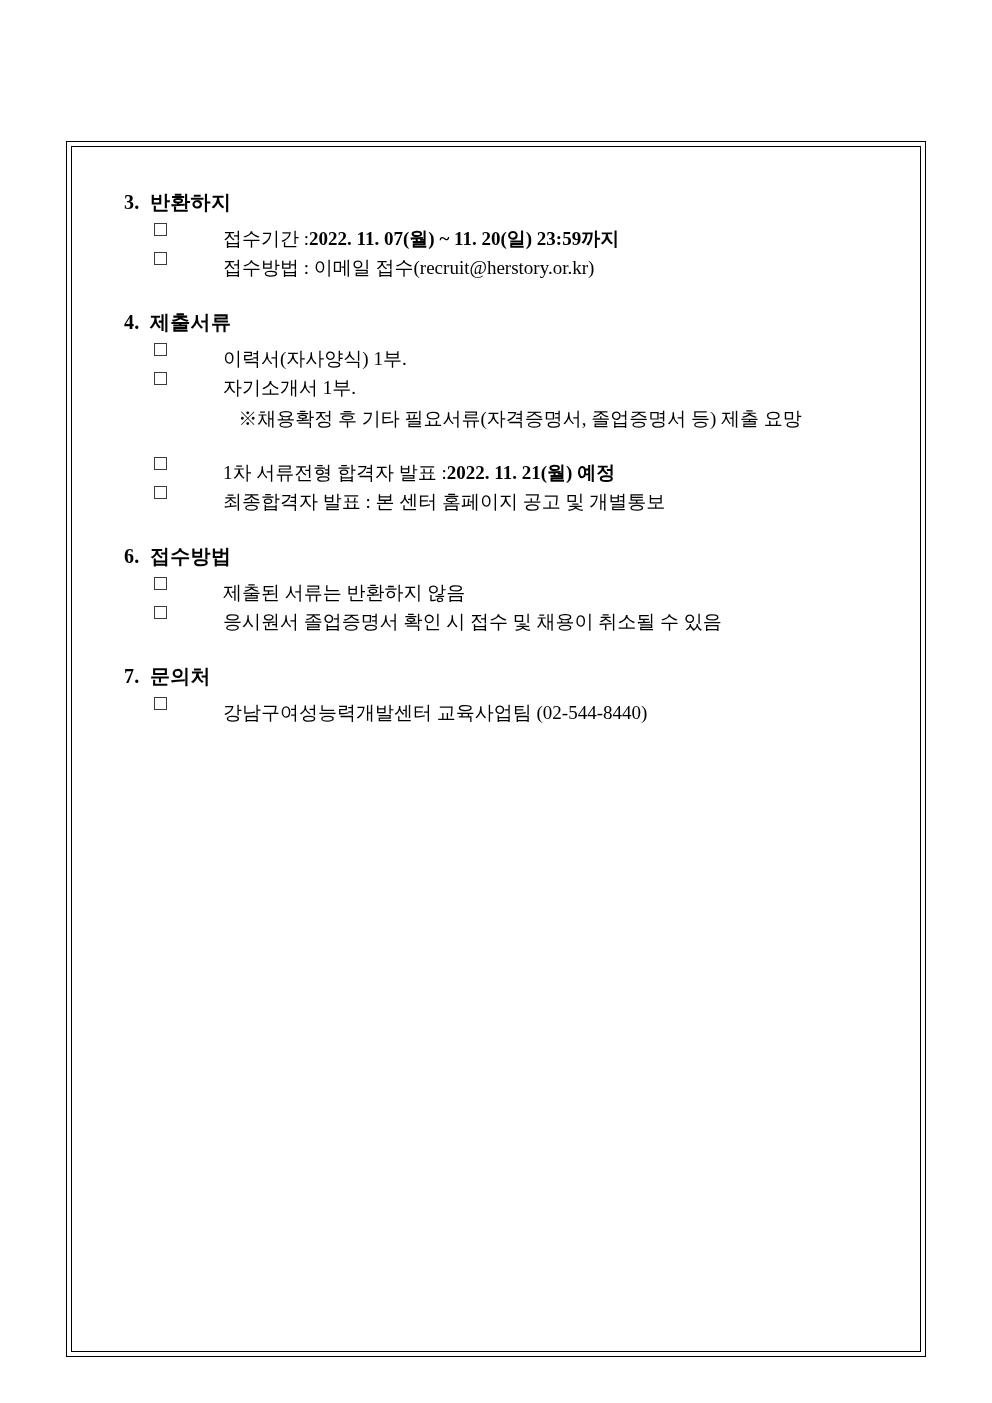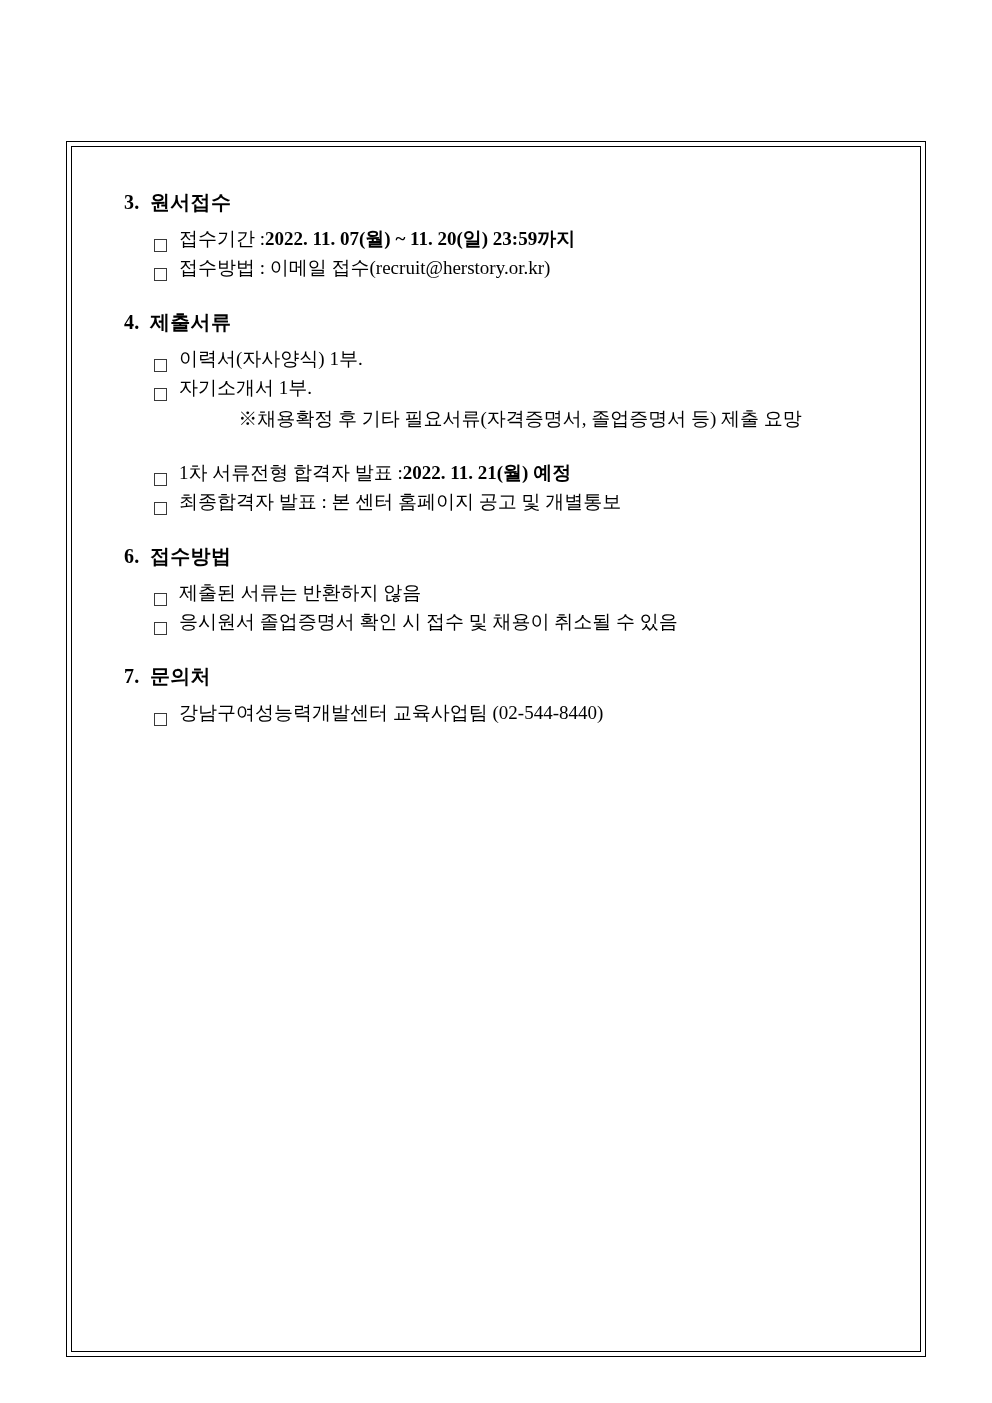--- a/index.html
+++ b/index.html
@@ -51,21 +51,22 @@
     margin: 0;
     padding: 0;
     list-style: none;
   }
   .item {
     font-size: 19px;
     line-height: 1.52;
     margin-left: 48px;
     white-space: nowrap;
     display: flex;
-    align-items: flex-end;
+    align-items: flex-start;
+    gap: 44px;
   }
   .bullet {
     display: inline-block;
     width: 11px;
     height: 11px;
     border: 1.4px solid #3a3a3a;
     margin-right: 12px;
     position: relative;
     top: -2px;
     flex: 0 0 auto;
@@ -85,21 +86,21 @@
     font-weight: bold;
   }
 </style>
 </head>
 <body>
 
 <div class="page">
   <div class="page-inner">
     <div id="sections-root">
         <div class="section">
-          <div class="section-heading"><span class="num">3.</span><span>원서접수</span></div>
+          <div class="section-heading"><span class="num">3.</span><span>반환하지</span></div>
           <ul class="items">
             <li class="item">
               <span class="bullet"></span>
               <span><span class="item-text">접수기간 : </span><span class="bold-val">2022. 11. 07(월) ~ 11. 20(일) 23:59까지</span></span>
             </li>
             <li class="item">
               <span class="bullet"></span>
               <span><span class="item-text">접수방법 : 이메일 접수(recruit@herstory.or.kr)</span></span>
             </li>
           </ul>

